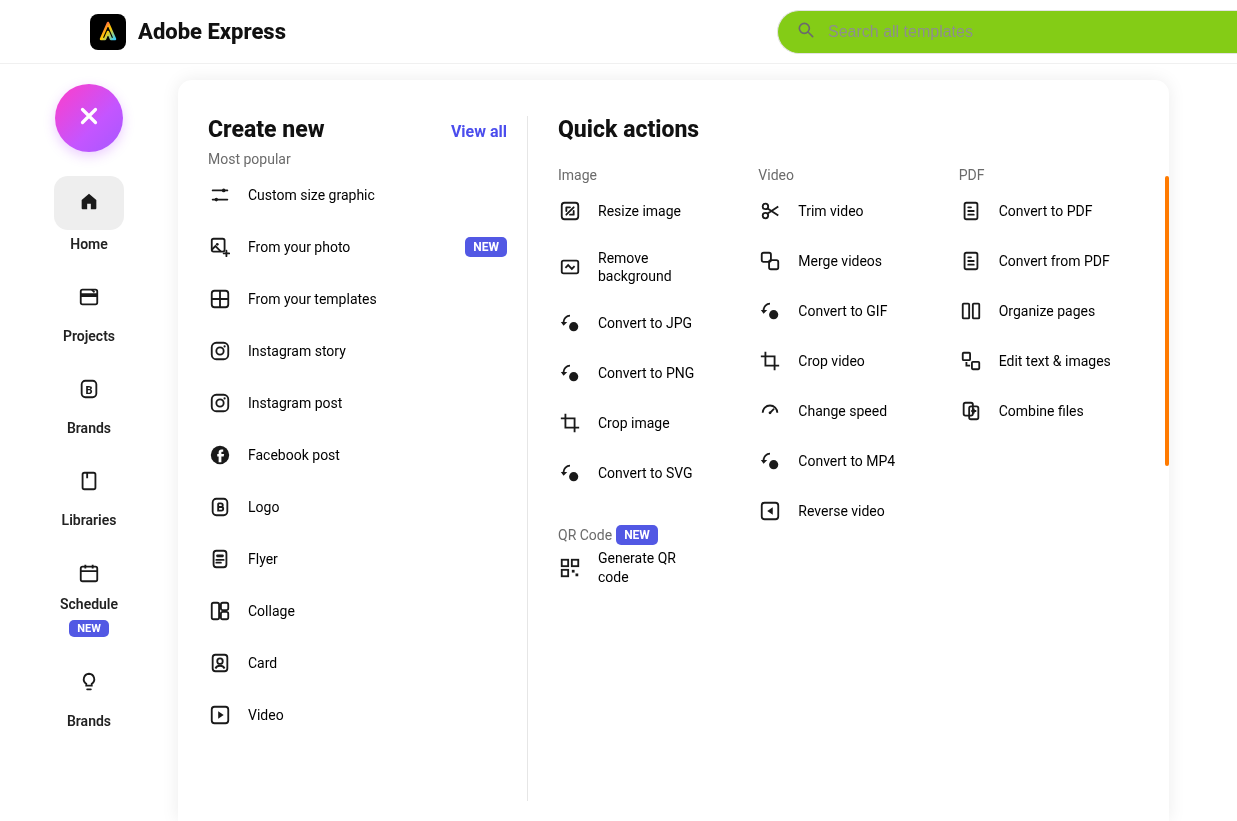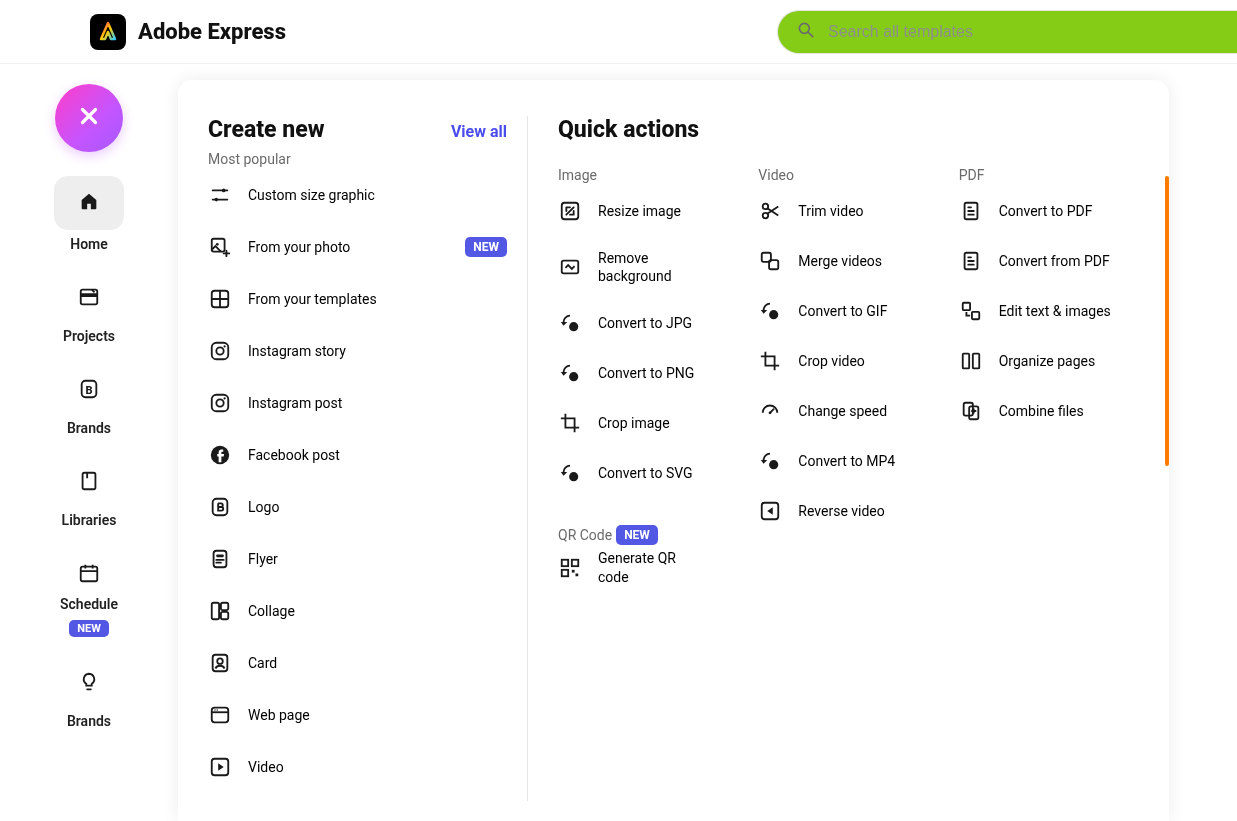--- a/index.html
+++ b/index.html
@@ -599,28 +599,20 @@
           <span class="icon">
             <svg>
               <use href="#i-card"></use>
             </svg>
           </span>
           <span class="item-label">Card</span>
         </div>
       <div class="item">
           <span class="icon">
             <svg>
-              <use href="#i-web"></use>
-            </svg>
-          </span>
-          <span class="item-label">Web page</span>
-        </div>
-      <div class="item">
-          <span class="icon">
-            <svg>
               <use href="#i-video"></use>
             </svg>
           </span>
           <span class="item-label">Video</span>
         </div>
     </div>
   </div>
 
   <div class="col-quick">
     <div class="panel-header" style="margin-bottom:24px">
@@ -773,32 +765,32 @@
               <span class="icon">
                 <svg>
                   <use href="#i-pdf"></use>
                 </svg>
               </span>
               <span class="item-label">Convert from PDF</span>
             </div>
           <div class="item">
               <span class="icon">
                 <svg>
+                  <use href="#i-organize"></use>
+                </svg>
+              </span>
+              <span class="item-label">Organize pages</span>
+            </div>
+          <div class="item">
+              <span class="icon">
+                <svg>
                   <use href="#i-edit"></use>
                 </svg>
               </span>
               <span class="item-label">Edit text &amp; images</span>
-            </div>
-          <div class="item">
-              <span class="icon">
-                <svg>
-                  <use href="#i-organize"></use>
-                </svg>
-              </span>
-              <span class="item-label">Organize pages</span>
             </div>
           <div class="item">
               <span class="icon">
                 <svg>
                   <use href="#i-combine"></use>
                 </svg>
               </span>
               <span class="item-label">Combine files</span>
             </div>
         </div>

